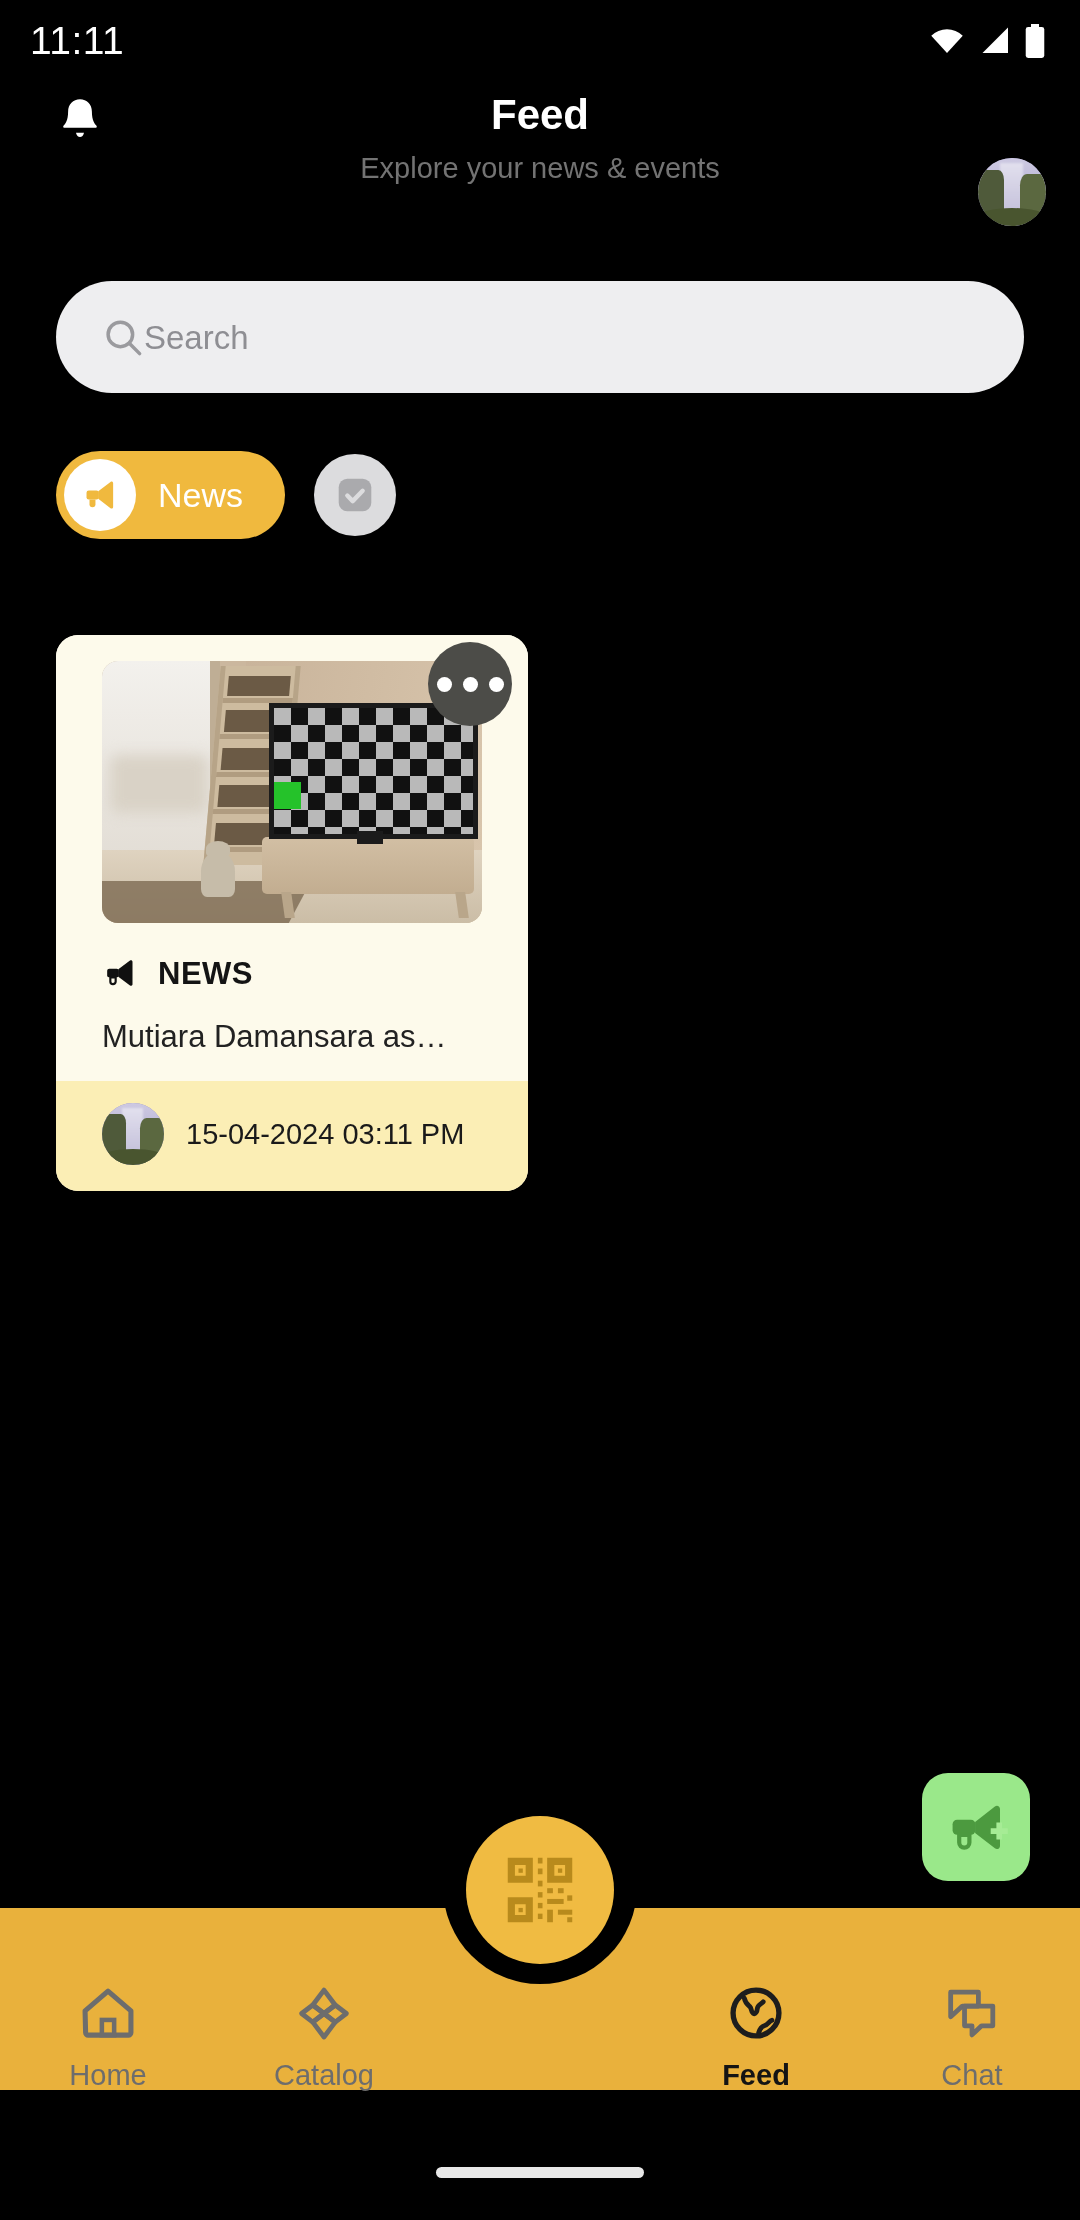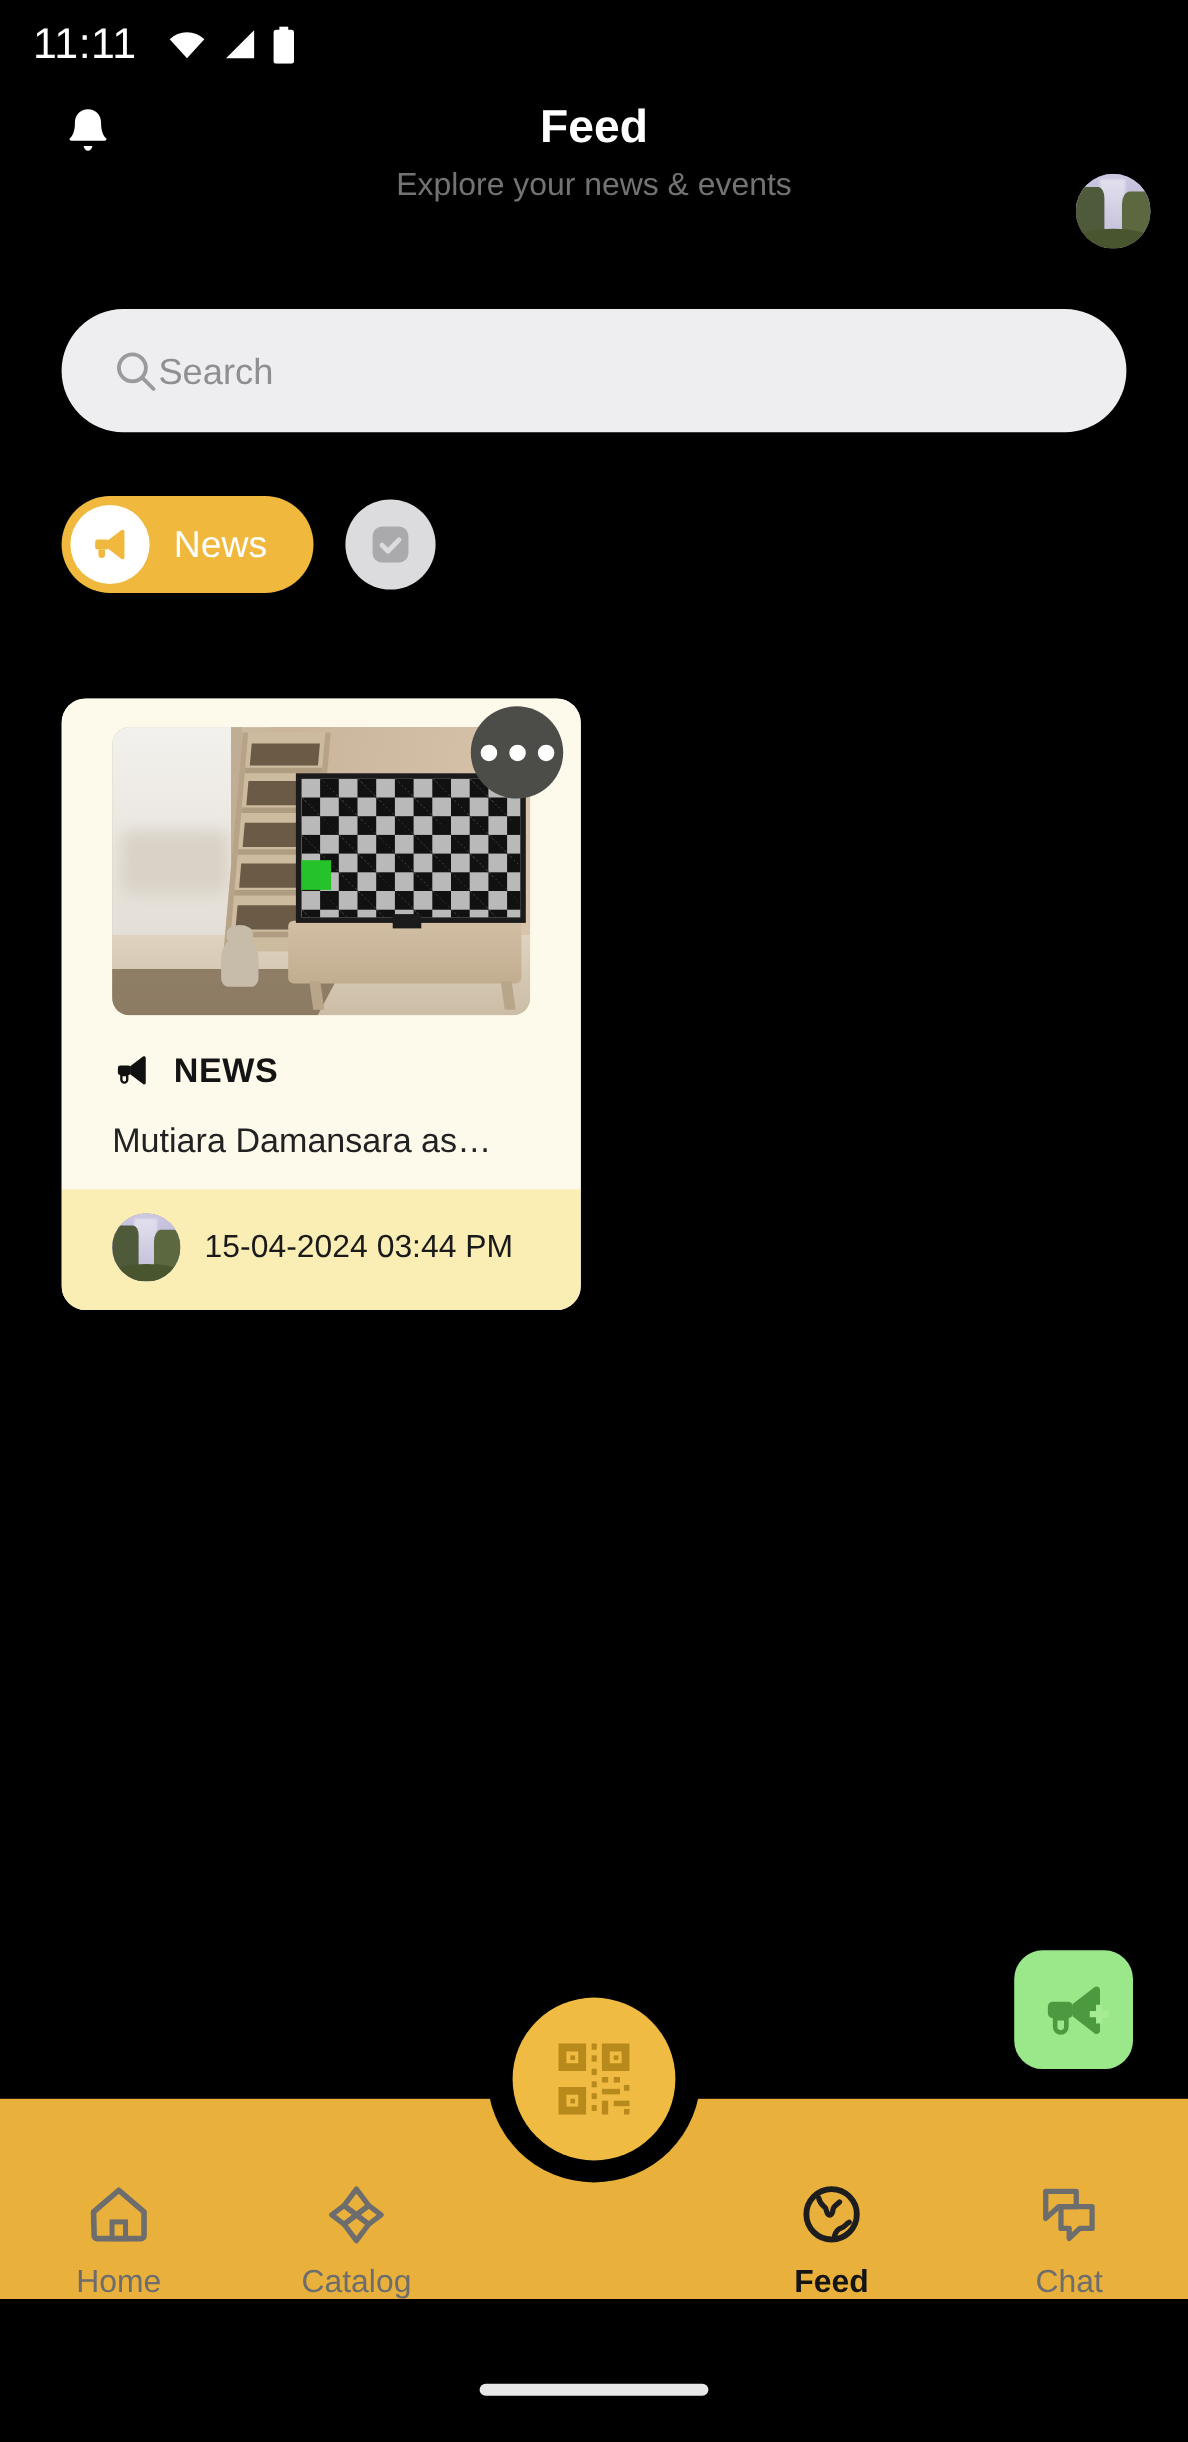--- a/index.html
+++ b/index.html
@@ -20,20 +20,21 @@
   }
 
   
   .status-bar {
     position: absolute;
     top: 0; left: 0;
     width: 1080px;
     height: 66px;
     display: flex;
     align-items: center;
+    justify-content: space-between;
     padding: 15px 34px 0 30px;
     gap: 28px;
   }
   .status-time {
     color: #ffffff;
     font-size: 39px;
     letter-spacing: 0.5px;
     line-height: 1;
   }
   .status-icons {
@@ -476,21 +477,21 @@
       <div class="footer-avatar">
         <div class="wf">
           <div class="wf-sky"></div>
             <div class="wf-fall"></div>
           <div class="wf-left"></div>
             <div class="wf-right"></div>
             <div class="wf-bottom"></div>
         </div>
       </div>
       <div>
-        <div class="footer-time">15-04-2024 03:44 PM</div>
+        <div class="footer-time">15-04-2024 03:11 PM</div>
       </div>
     </div>
   </div>
 
   <div class="fab-green">
     <svg width="72" height="72" viewBox="0 0 24 24">
       <path d="M20 6v12.3c0 .9-1 1.4-1.7.8l-6.6-5.1V10.3l6.6-5.1c.7-.6 1.7-.1 1.7.8z" fill="#4c9a3f"></path>
       <rect x="4.2" y="9.6" width="7.6" height="5" rx="1.5" fill="#4c9a3f"></rect>
       <path d="M6.4 14.6h3.4v2.6a1.7 1.7 0 0 1-3.4 0z" fill="none" stroke="#4c9a3f" stroke-width="1.4"></path>
       <path d="M16.9 12.4h1.9v-1.9h1.9v1.9h1.9v1.9h-1.9v1.9h-1.9v-1.9h-1.9z" fill="#a6ec95"></path>

